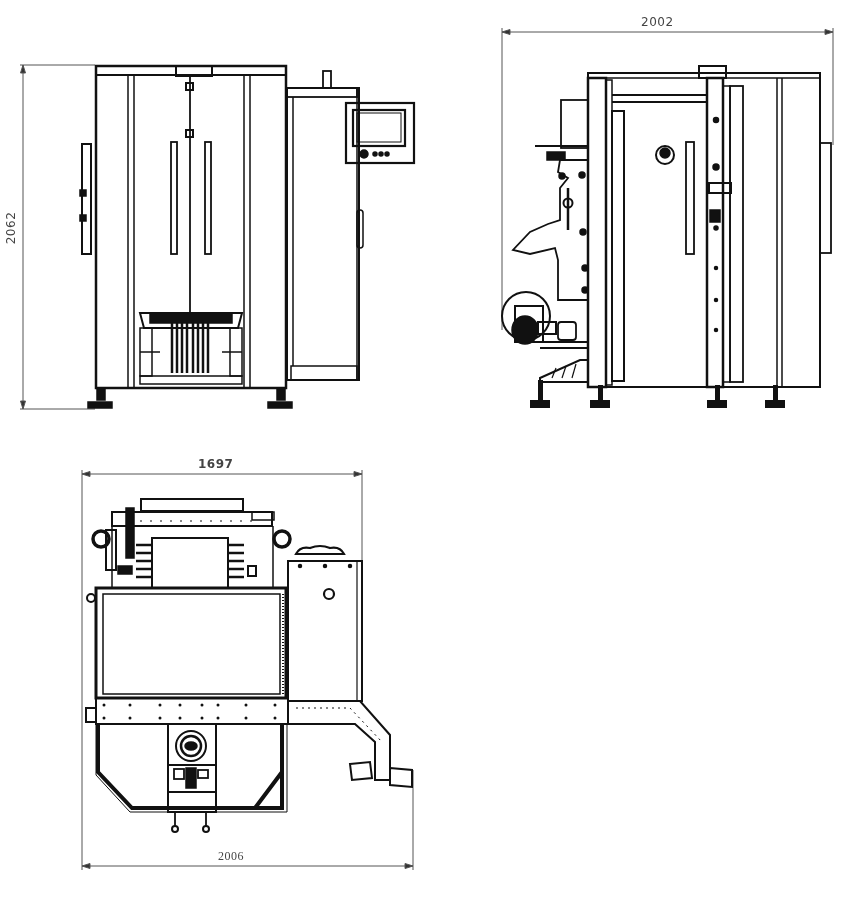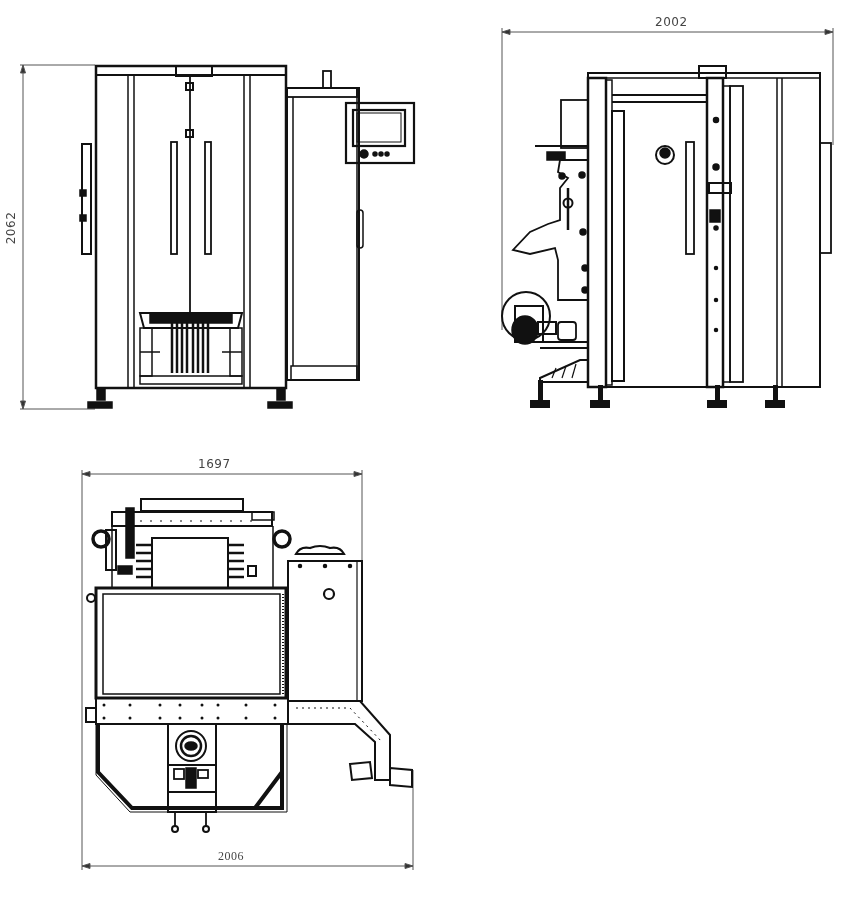--- a/index.html
+++ b/index.html
@@ -261,15 +261,15 @@
     <g>
       <path d="M288,701 L360,701 L390,735 L390,780 L375,780 L375,742 L355,724 L288,724" stroke-width="2"></path>
       <path d="M296,708 L350,708 L382,742" stroke-width="1" stroke-dasharray="2,4"></path>
       <path d="M350,764 L370,762 L372,778 L352,780 Z" stroke-width="2"></path>
       <path d="M390,768 L412,770 L412,787 L390,785 Z" stroke-width="2"></path>
     </g>
   </g>
 </svg>
 
 <div class="dim-label vertical" style="left:-5px; top:222px;">2062</div>
-<div class="dim-label" style="left:655px; top:16px;text-align:right;">2002</div>
-<div class="dim-label" style="left:198px; top:458px;">1697</div>
+<div class="dim-label" style="left:641px; top:16px;text-align:right;">2002</div>
+<div class="dim-label" style="left:198px; top:458px;font-weight:bold;">1697</div>
 <div class="dim-label" style="left:218px; top:850px;font-family:Liberation Serif, serif;">2006</div>
 
 </body></html>

